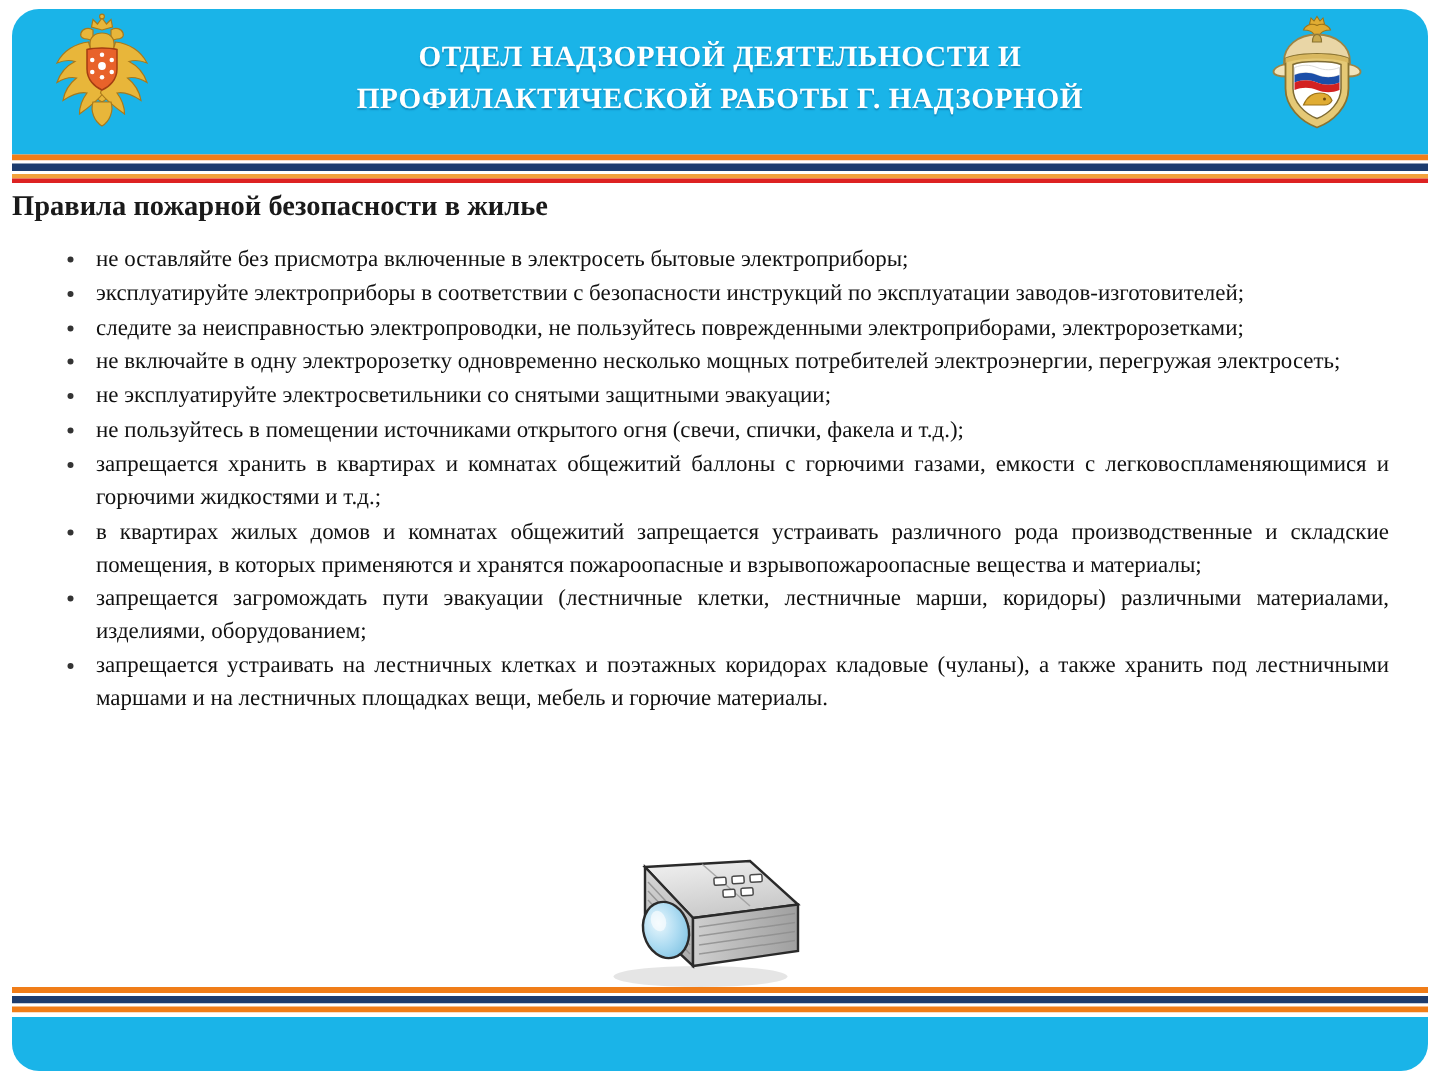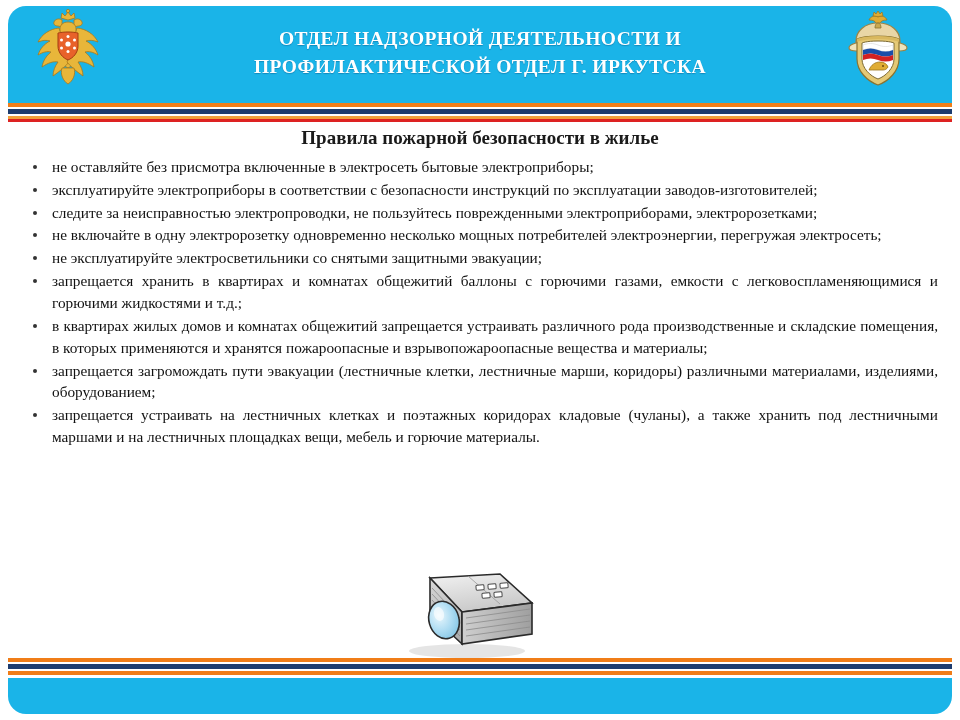--- a/index.html
+++ b/index.html
@@ -97,29 +97,28 @@
     border-radius: 0 0 18px 18px;
   }
 
   
   .content {
     position: absolute;
     left: 8px; top: 124px;
     width: 944px; height: 530px;
   }
   .content-heading {
-    text-align: center;
     font-size: 19px;
     color: #1a1a1a;
     margin: 3px 0 6px 0;
     line-height: 1.2;
   }
   ul.rules {
     list-style: none;
-    margin: 0;
+    margin: 12px;
     padding: 0 14px 0 18px;
   }
   ul.rules li {
     position: relative;
     padding-left: 26px;
     font-size: 15.3px;
     line-height: 1.43;
     color: #111111;
     margin-bottom: 1px;
     text-align: justify;
@@ -143,21 +142,21 @@
   .projector svg { display: block; width: 100%; height: 100%; }
 </style>
 </head>
 <body>
 
 <div class="slide">
 
   <div class="header-band">
     <div class="header-title">
       <div class="line">ОТДЕЛ НАДЗОРНОЙ ДЕЯТЕЛЬНОСТИ И</div>
-      <div class="line">ПРОФИЛАКТИЧЕСКОЙ ОТДЕЛ Г. ИРКУТСКА</div>
+      <div class="line">ПРОФИЛАКТИЧЕСКОЙ РАБОТЫ Г. НАДЗОРНОЙ</div>
     </div>
   </div>
 
   <div class="emblem left">
     <svg viewBox="0 0 84 80" aria-hidden="true">
       <g fill="#e8b63a" stroke="#a8791b" stroke-width="0.8">
 
         <path d="M42 4 l3 4 3-3 1 5 -7 2 -7-2 1-5 3 3z"></path>
         <circle cx="42" cy="3" r="1.6"></circle>
 
@@ -224,20 +223,21 @@
   </div>
 
   <div class="content">
     <h1 class="content-heading">Правила пожарной безопасности в жилье</h1>
     <ul class="rules">
       <li>не оставляйте без присмотра включенные в электросеть бытовые электроприборы;</li>
       <li>эксплуатируйте электроприборы в соответствии с безопасности инструкций по эксплуатации заводов-изготовителей;</li>
       <li>следите за неисправностью электропроводки, не пользуйтесь поврежденными электроприборами, электророзетками;</li>
       <li>не включайте в одну электророзетку одновременно несколько мощных потребителей электроэнергии, перегружая электросеть;</li>
       <li>не эксплуатируйте электросветильники со снятыми защитными эвакуации;</li>
+      <li>не пользуйтесь в помещении источниками открытого огня (свечи, спички, факела и т.д.);</li>
       <li>запрещается хранить в квартирах и комнатах общежитий баллоны с горючими газами, емкости с легковоспламеняющимися и горючими жидкостями и т.д.;</li>
       <li>в квартирах жилых домов и комнатах общежитий запрещается устраивать различного рода производственные и складские помещения, в которых применяются и хранятся пожароопасные и взрывопожароопасные вещества и материалы;</li>
       <li>запрещается загромождать пути эвакуации (лестничные клетки, лестничные марши, коридоры) различными материалами, изделиями, оборудованием;</li>
       <li>запрещается устраивать на лестничных клетках и поэтажных коридорах кладовые (чуланы), а также хранить под лестничными маршами и на лестничных площадках вещи, мебель и горючие материалы.</li>
     </ul>
   </div>
 
   <div class="projector">
     <svg viewBox="0 0 170 92" aria-hidden="true">
       <defs>

